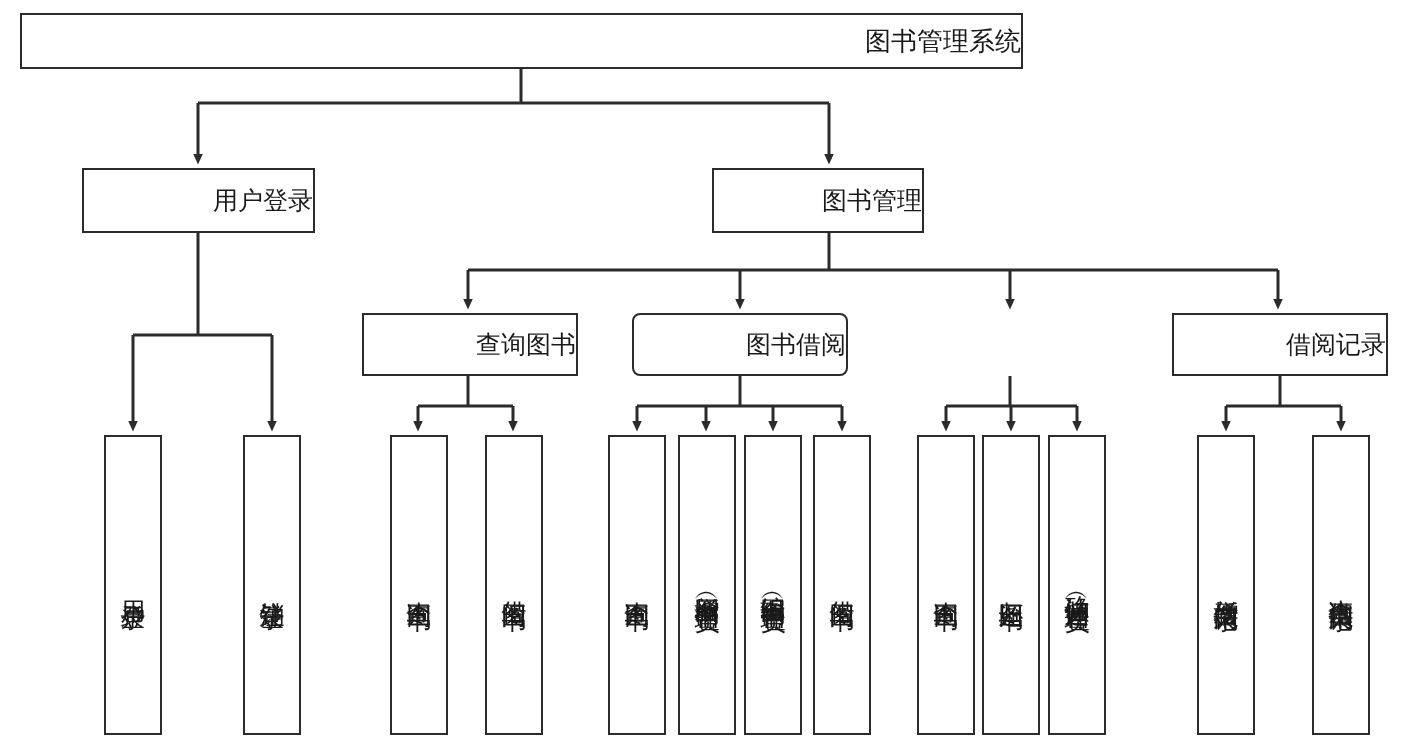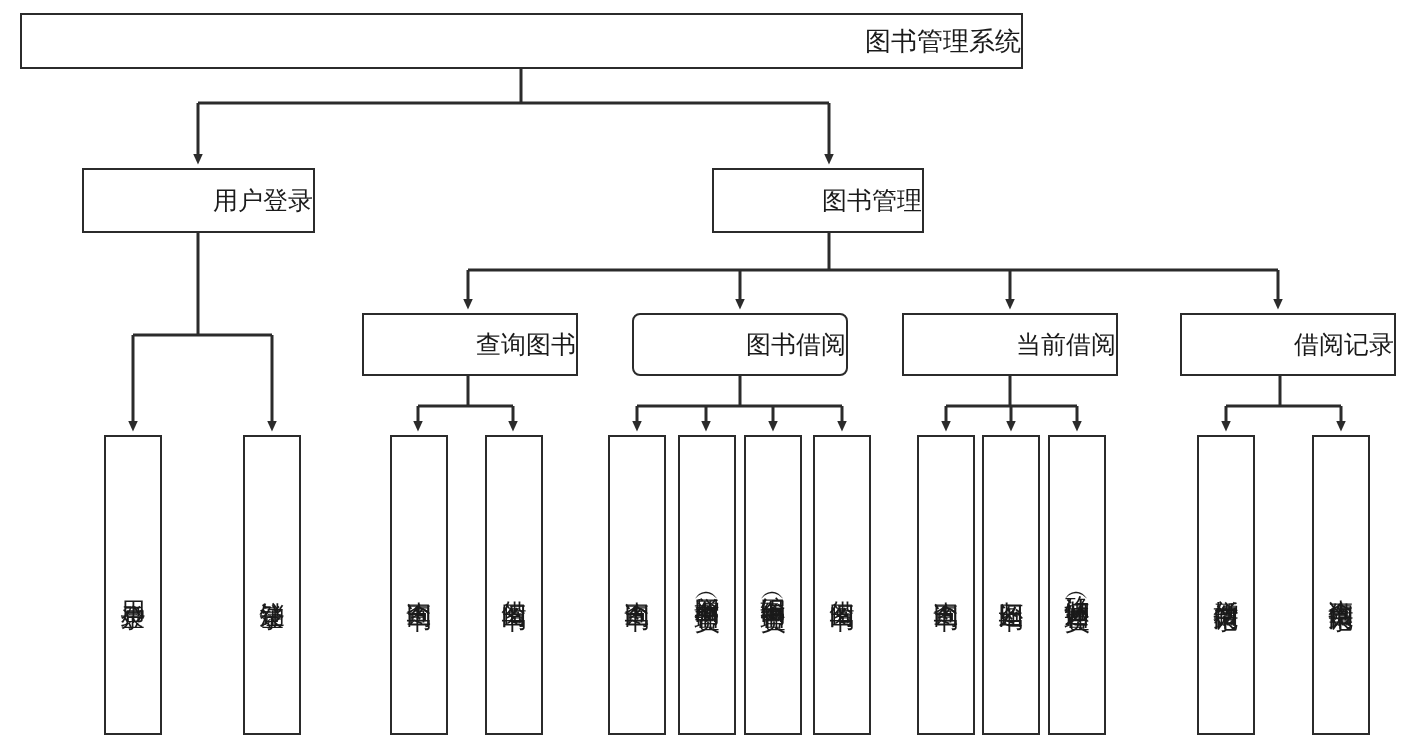--- a/index.html
+++ b/index.html
@@ -136,24 +136,21 @@
   <div class="node horiz" style="left:712px; top:168px; width:212px; height:65px;">
     <span class="label">图书管理</span>
   </div>
 
   <div class="node horiz" style="left:362px; top:313px; width:216px; height:63px;">
     <span class="label">查询图书</span>
   </div>
   <div class="node horiz" style="left:632px; top:313px; width:216px; height:63px;border-radius:8px;">
     <span class="label">图书借阅</span>
   </div>
-  <div class="node horiz" style="left:902px; top:313px; width:216px; height:63px;">
-    <span class="label">当前借阅</span>
-  </div>
-  <div class="node horiz" style="left:1172px; top:313px; width:216px; height:63px;margin-left:8px;">
+  <div class="node horiz" style="left:1172px; top:313px; width:216px; height:63px;">
     <span class="label">借阅记录</span>
   </div>
 
   <div class="node vert" style="left:104px; top:435px; width:58px; height:300px;">
     <span class="label">用户登录</span>
   </div>
   <div class="node vert" style="left:243px; top:435px; width:58px; height:300px;">
     <span class="label">注销登录</span>
   </div>
 

